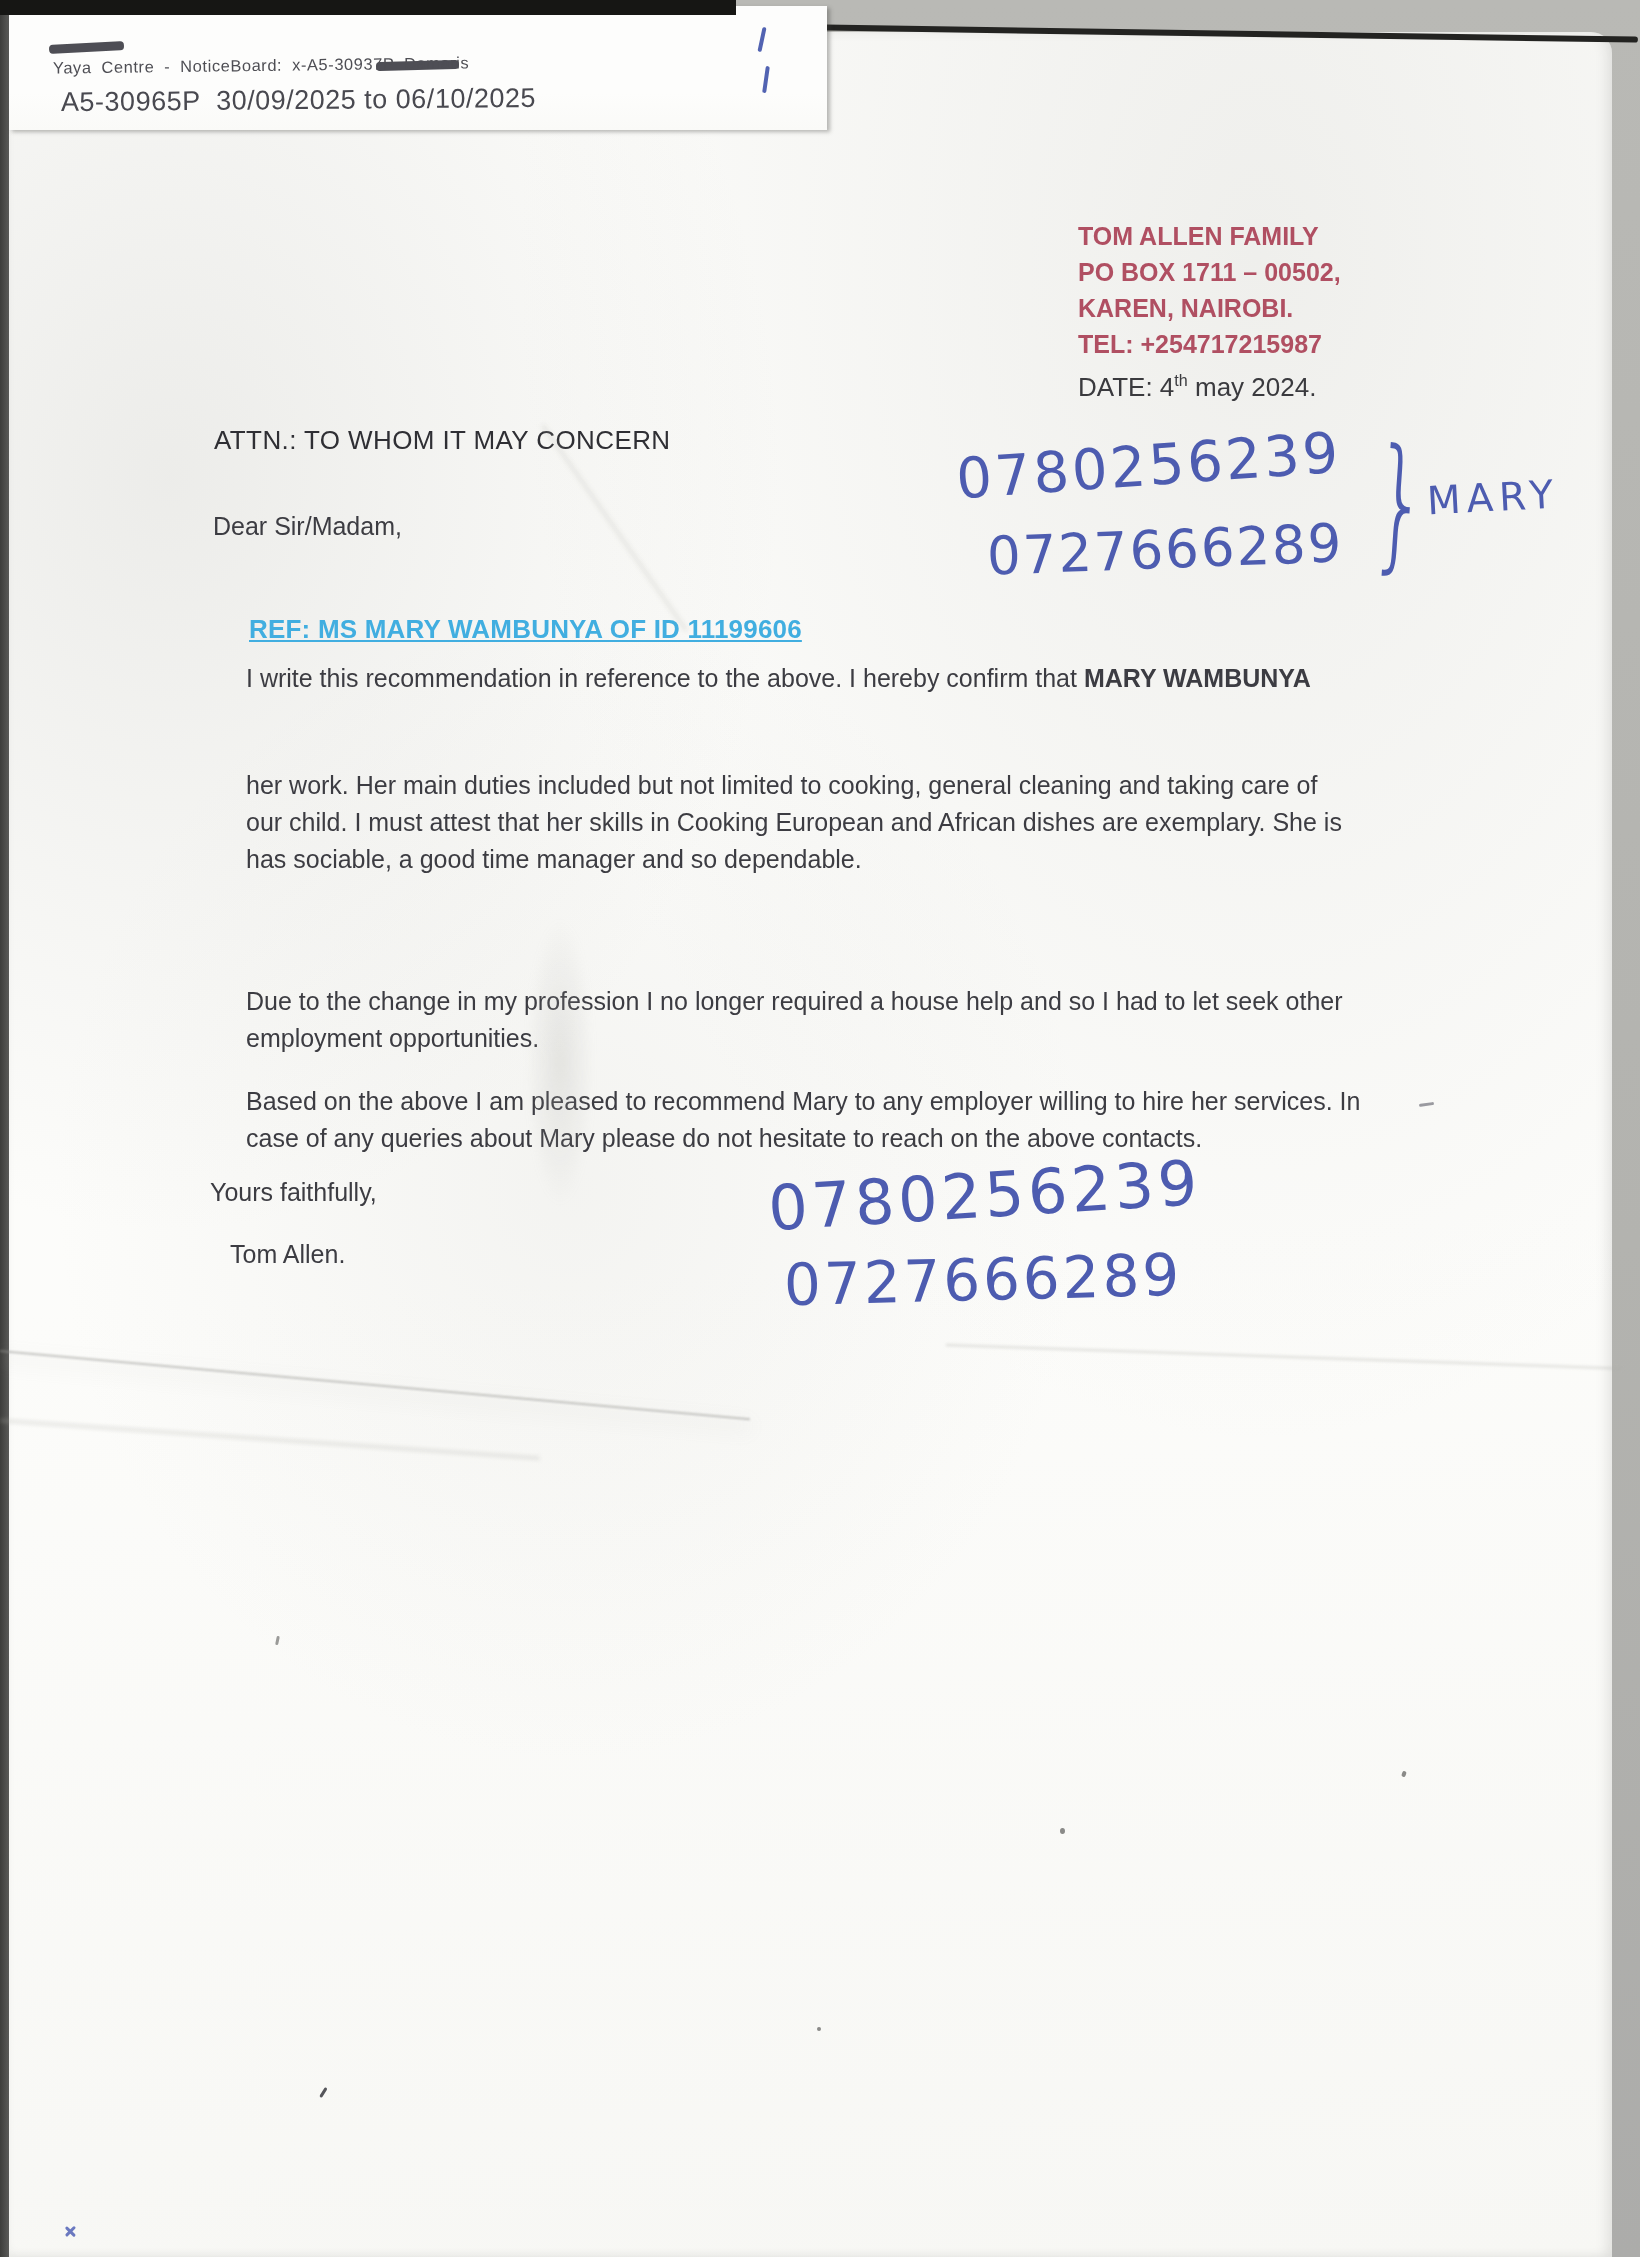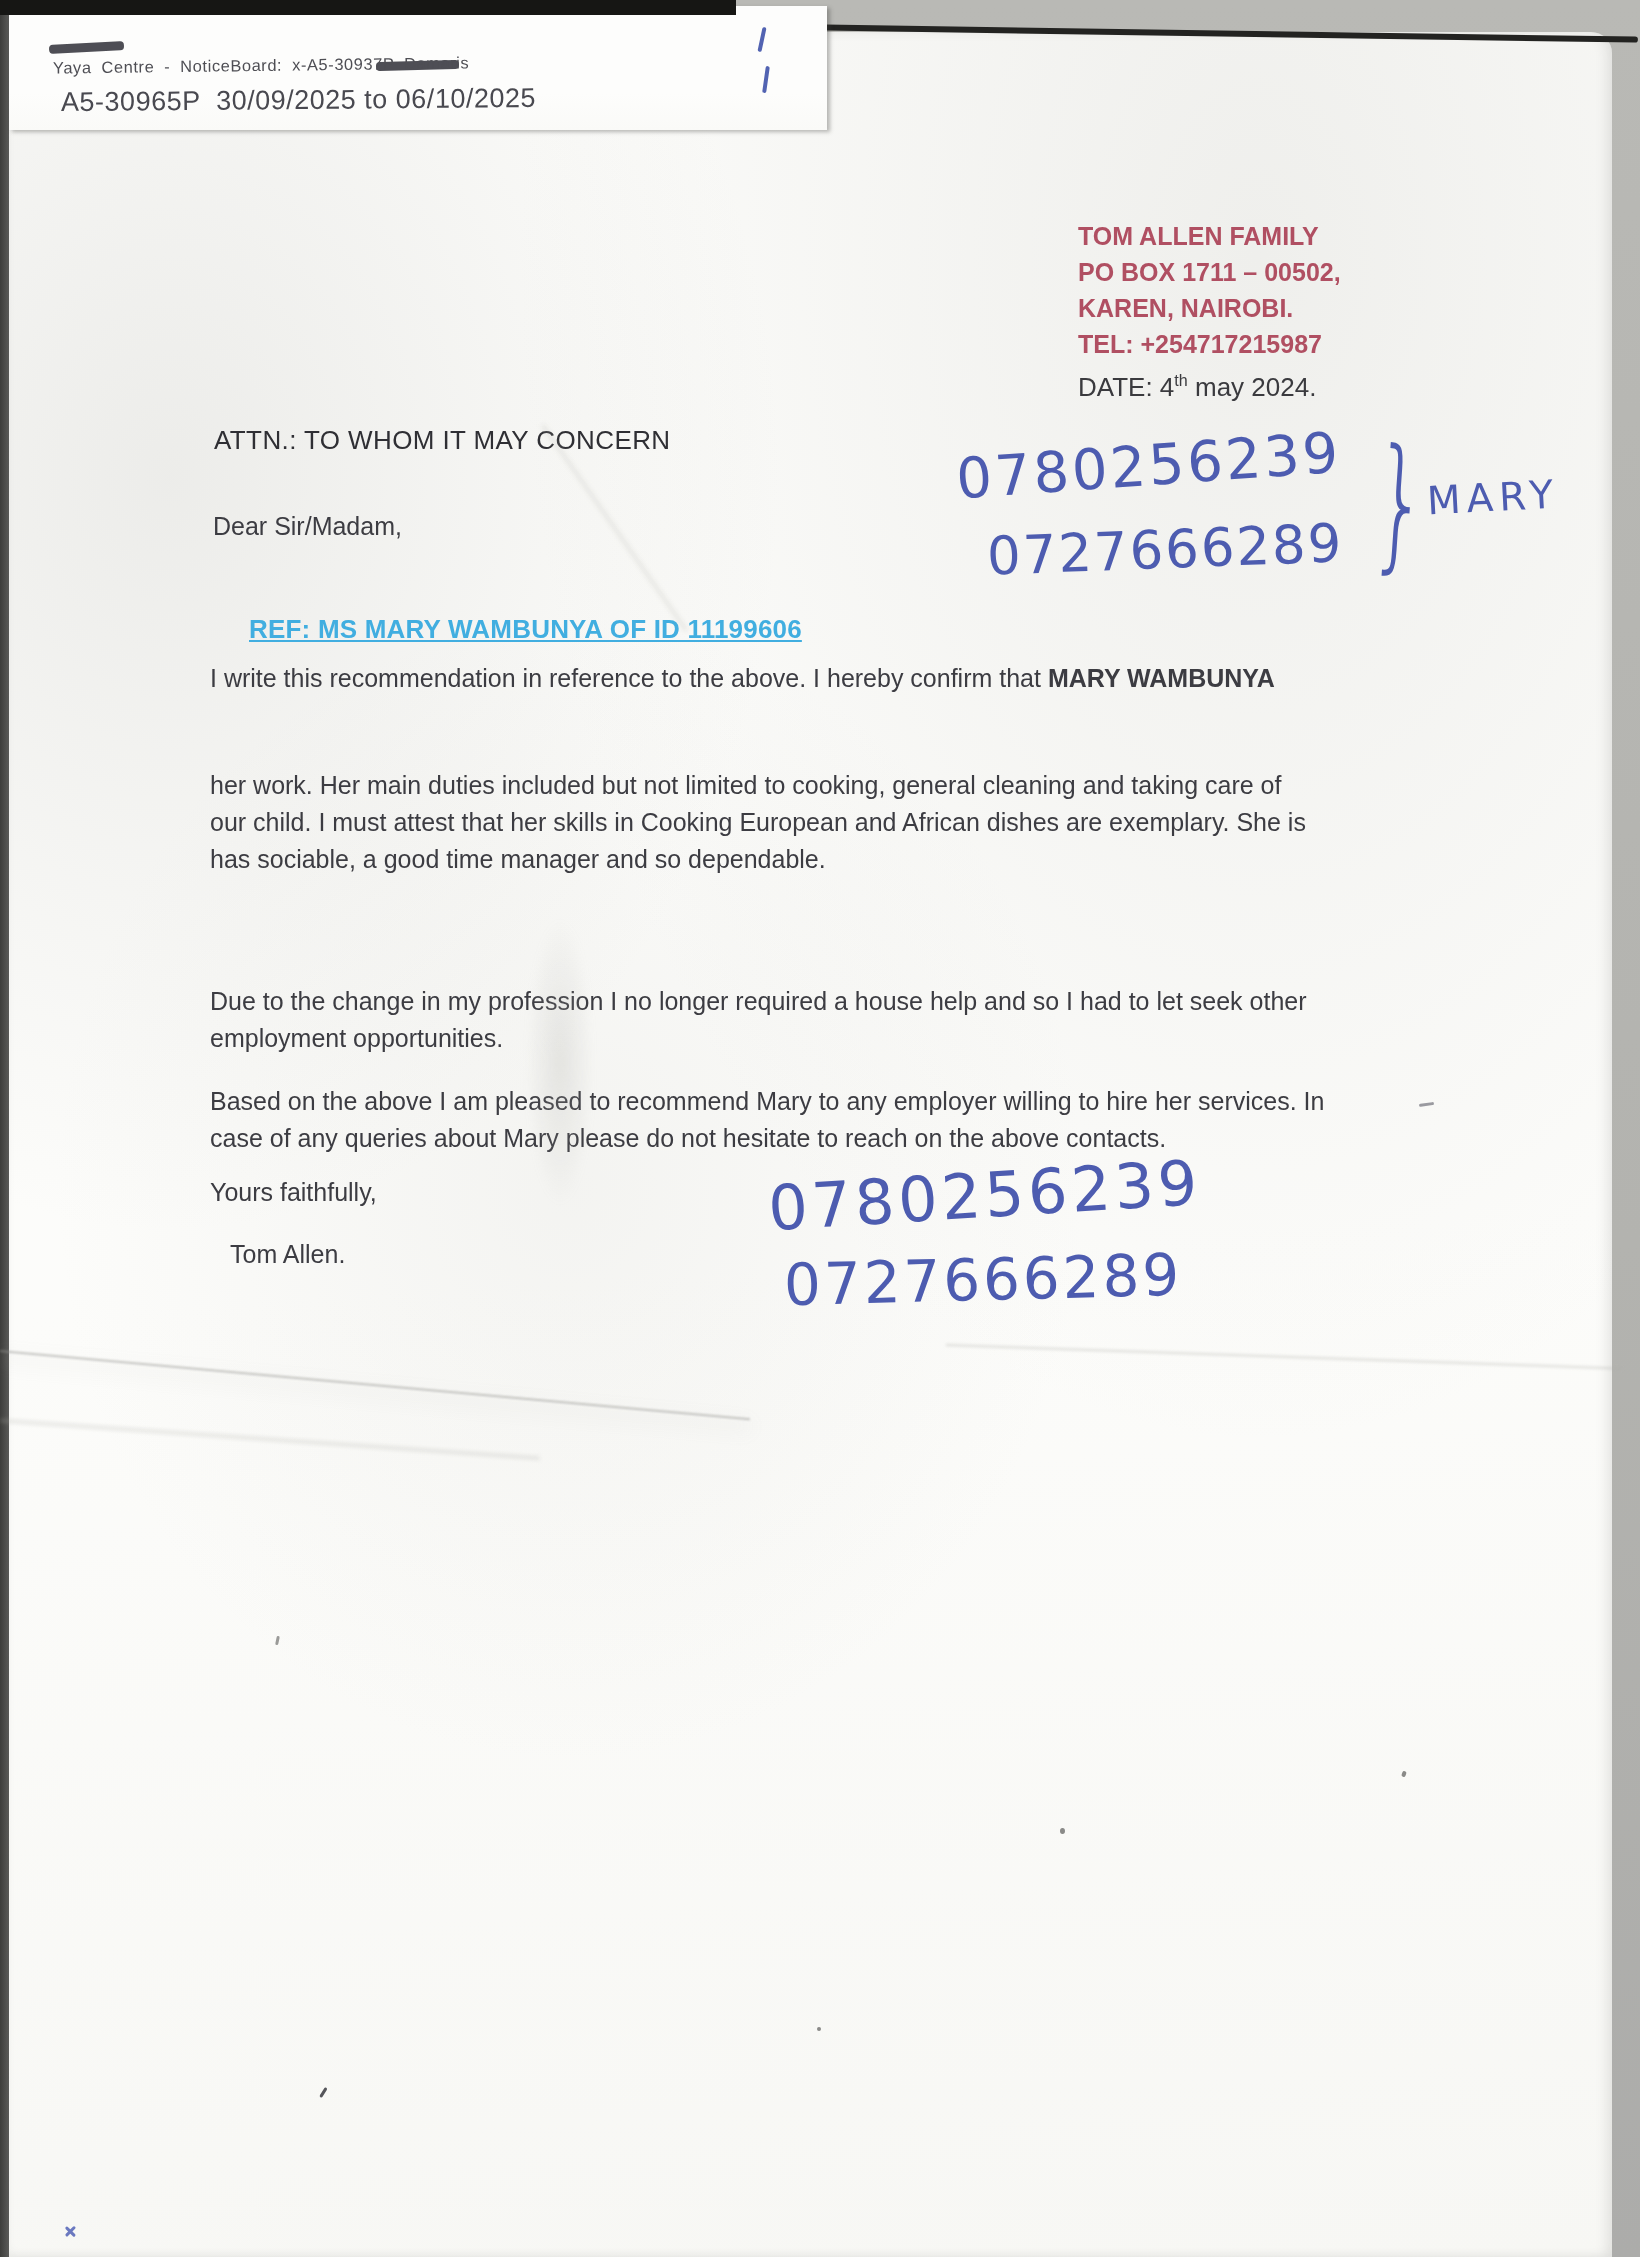--- a/index.html
+++ b/index.html
@@ -41,21 +41,21 @@
   .lh .plain{color:#3a3a3e;font-size:26px;}
   .lh a.email{color:#6fa8d8;text-decoration:underline;text-decoration-color:#5a9ccc;}
   sup{font-size:0.62em;}
 
   
   .print{color:#3c3c42;font-size:25px;}
   .attn{left:214px;top:425px;font-size:26px;color:#2f2f34;letter-spacing:0.4px;}
   .dear{left:213px;top:512px;}
   .ref{left:201px;top:614px;font-size:26px;font-weight:bold;color:#41aee0;
     text-decoration:underline;text-decoration-color:#41aee0;letter-spacing:0.2px;margin-left:48px;}
-  .para{width:1284px;line-height:37px;}
+  .para{width:1284px;line-height:37px;margin-left:36px;}
   .p1{left:210px;top:660px;}
   .p2{left:210px;top:767px;}
   .p3{left:210px;top:983px;}
   .p4{left:210px;top:1083px;}
   .closing{left:210px;top:1178px;}
   .signature{left:210px;top:1240px;margin-left:20px;}
   .b{font-weight:bold;}
 
   
   .hw{font-family:"DejaVu Sans",sans-serif;color:#4d5cb0;white-space:nowrap;}

